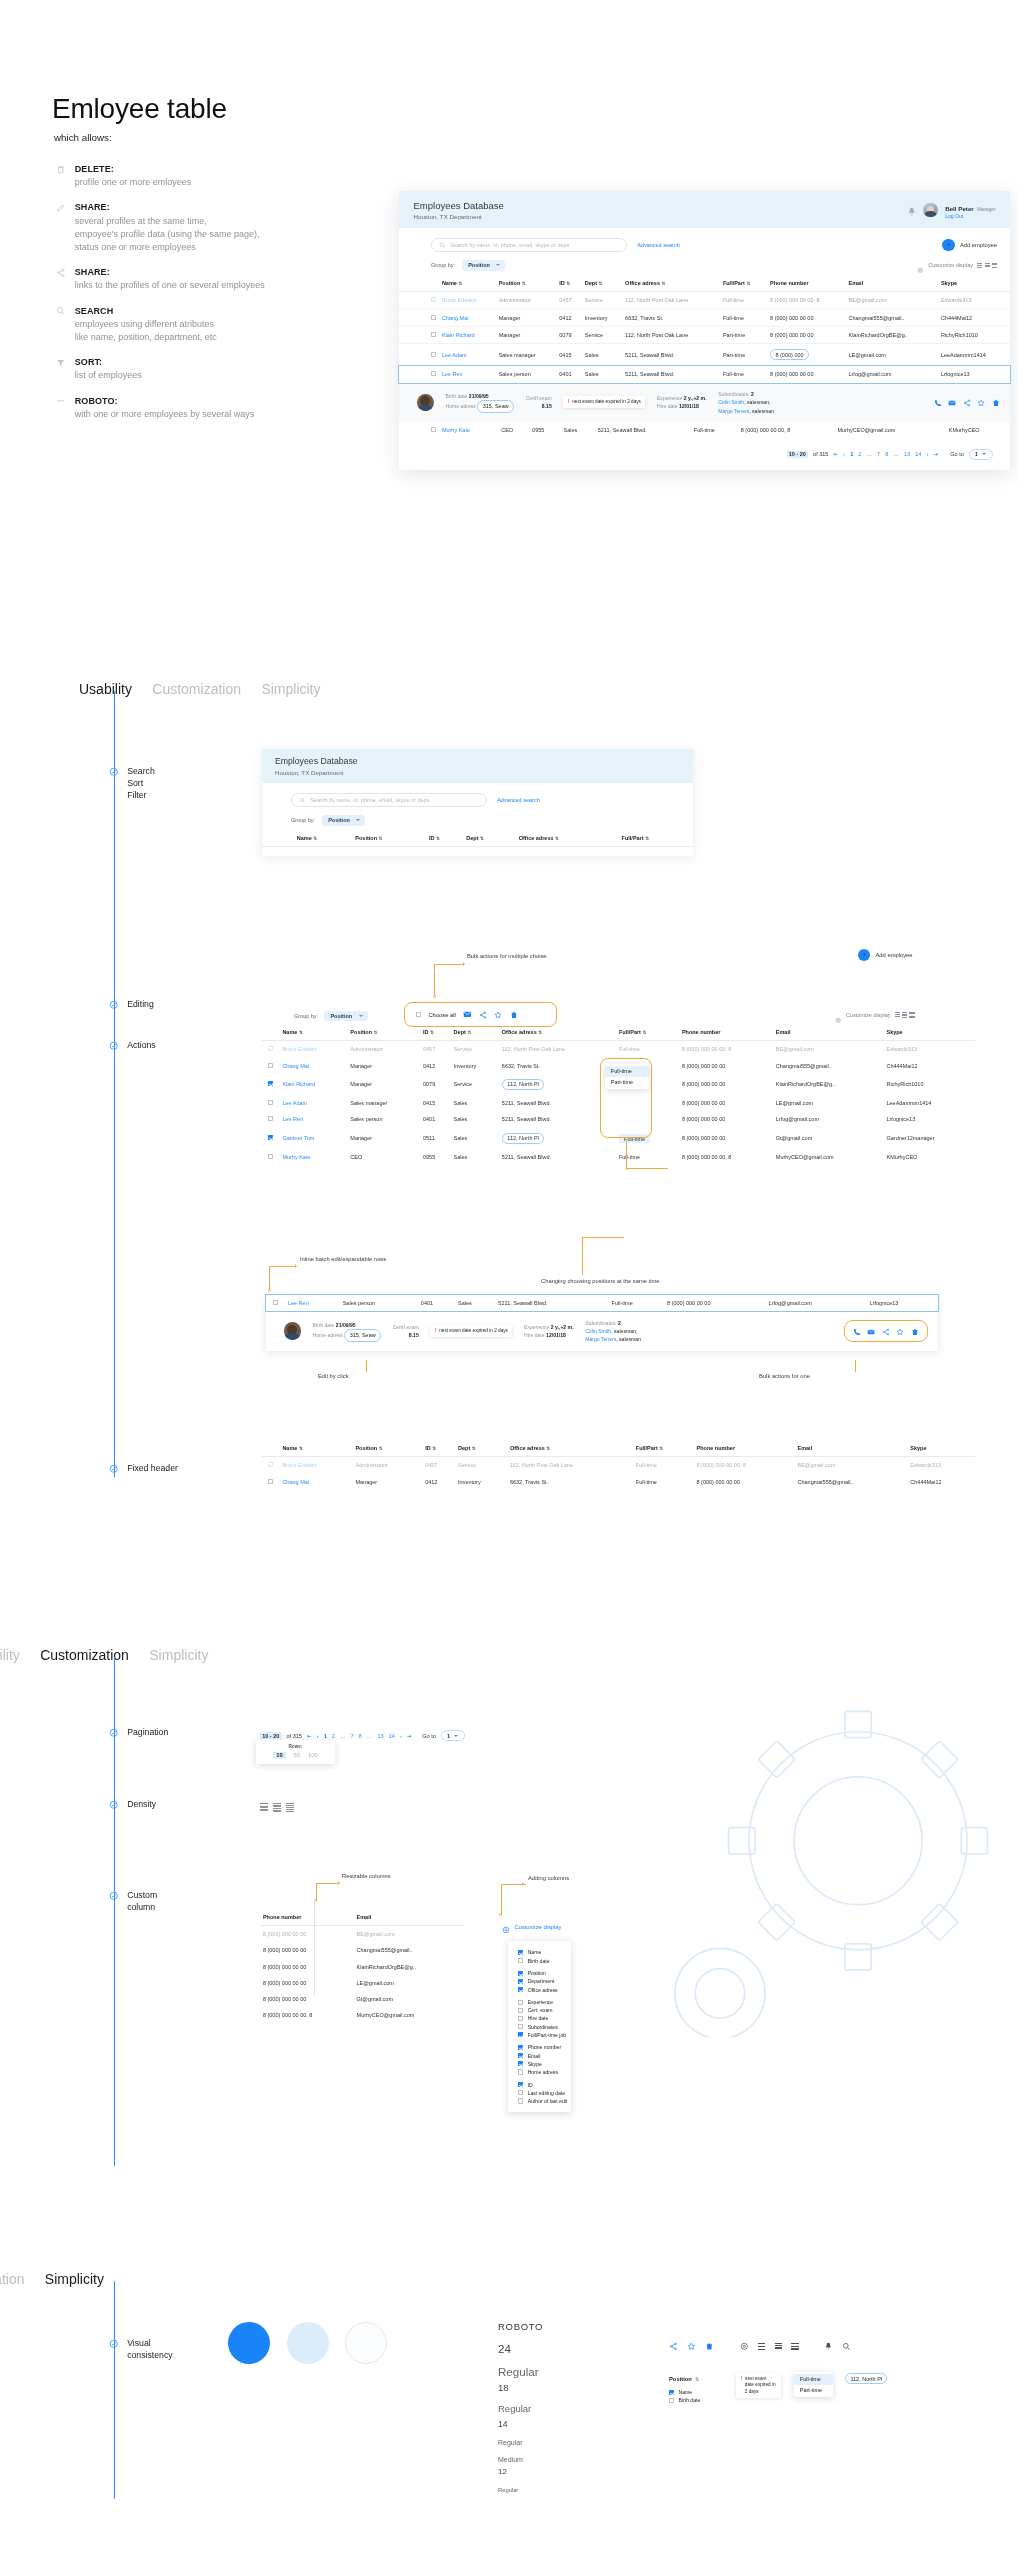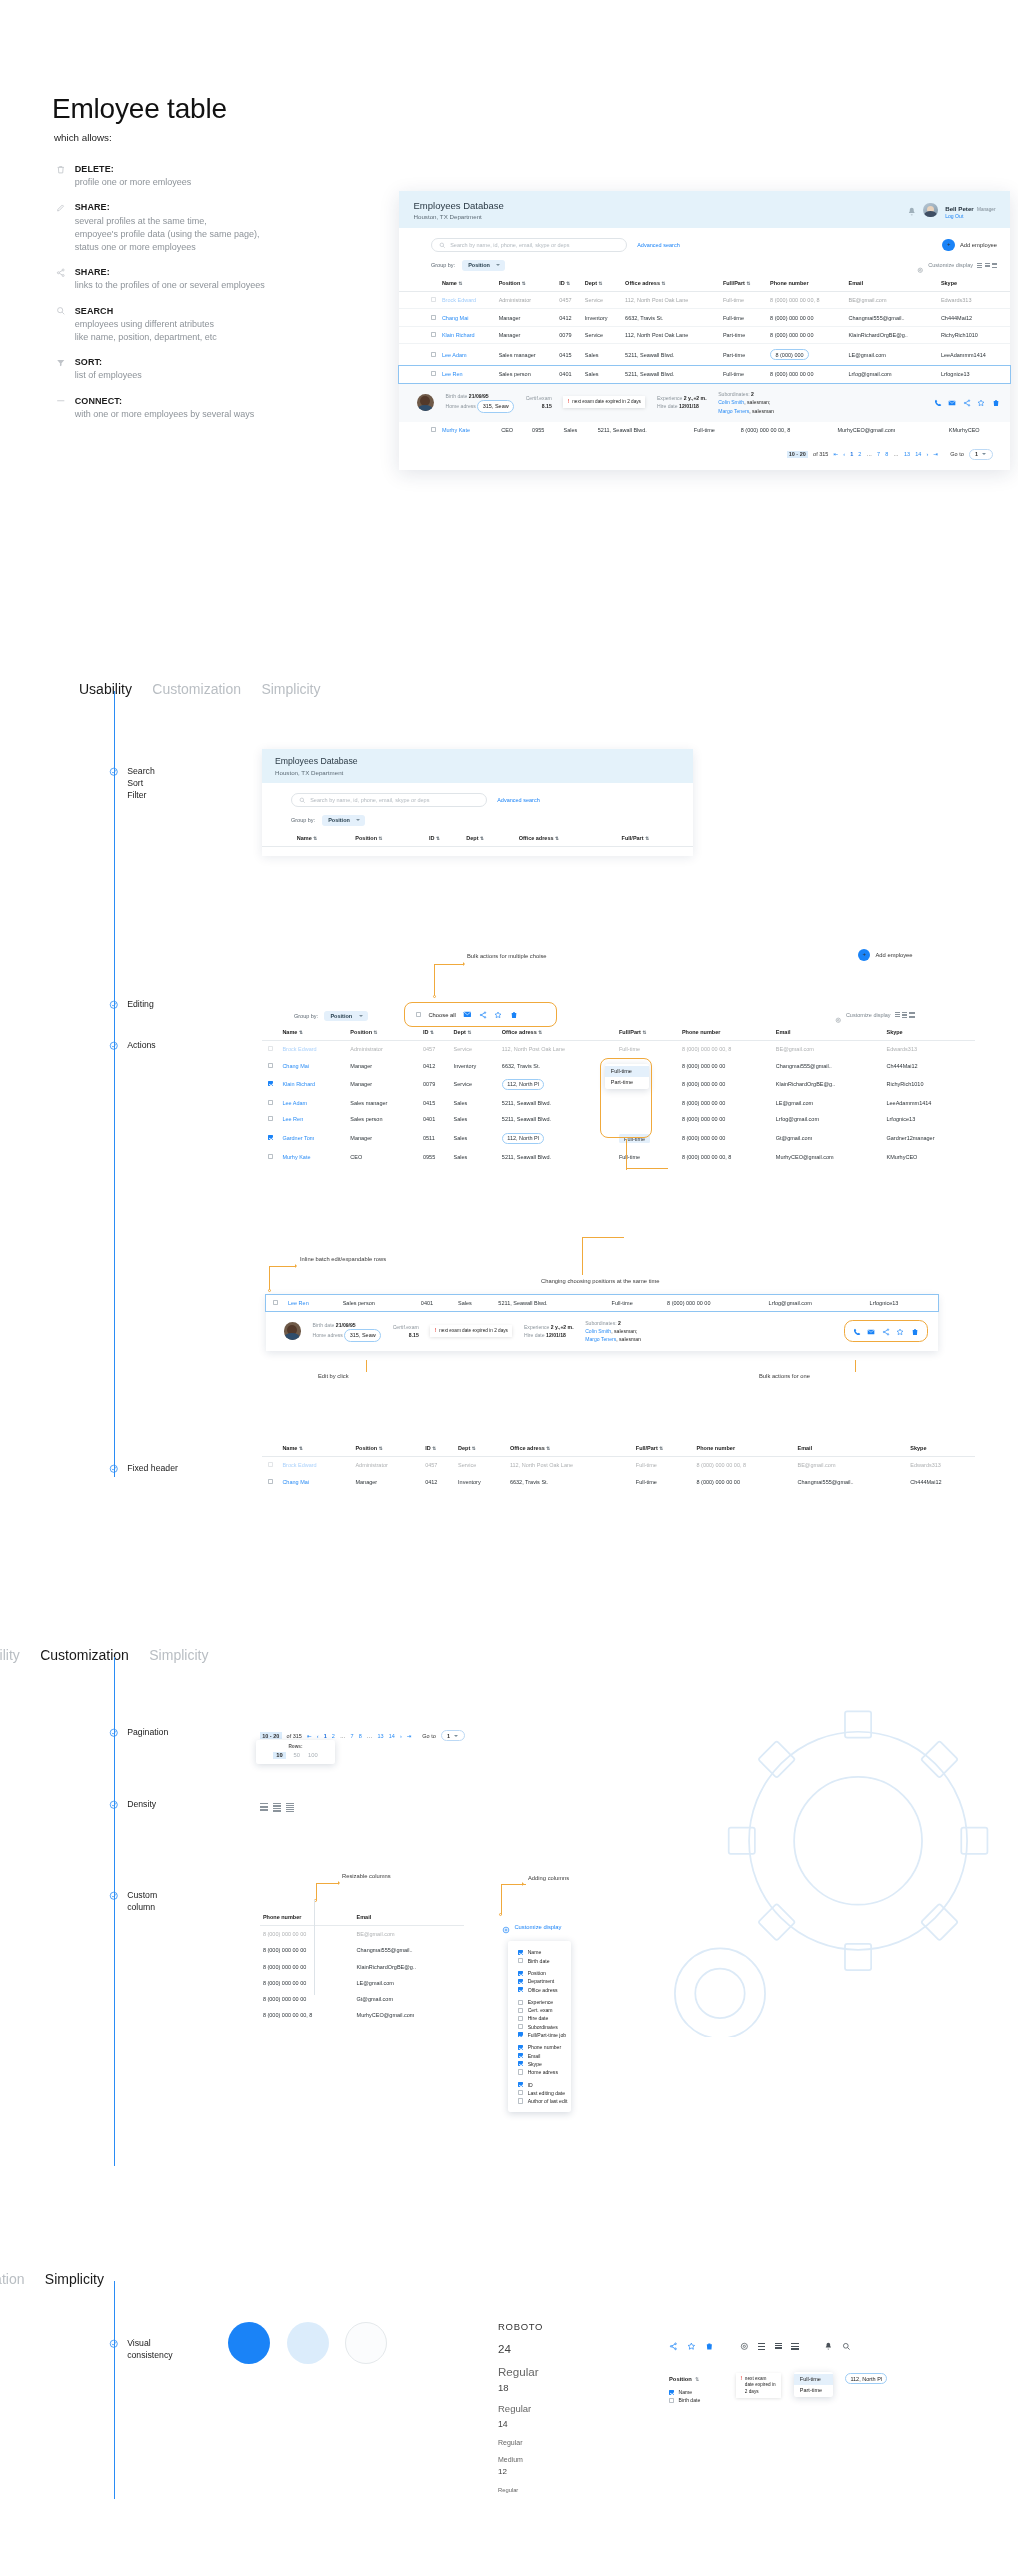--- a/index.html
+++ b/index.html
@@ -188,21 +188,21 @@
       <div class="feat-desc" style="white-space:pre-line">list of employees</div>
         </div>
     </div>
     <div class="feat">
       <span class="feat-ic">
           <svg viewBox="0 0 24 24" fill="none" stroke="currentColor" stroke-width="2">
             <path d="M3 12h18"></path>
           </svg>
         </span>
       <div>
-          <div class="feat-title">CONNECT:</div>
+          <div class="feat-title">ROBOTO:</div>
       <div class="feat-desc" style="white-space:pre-line">with one or more employees by several ways</div>
         </div>
     </div>
   </div>
 
   <div class="shot shot-sh" style="left:399px; top:191px; width:611px;">
     <div class="appbar">
       <div>
         <div class="appbar-title">Employees Database</div>
         <div class="appbar-sub">Houston, TX Department</div>

